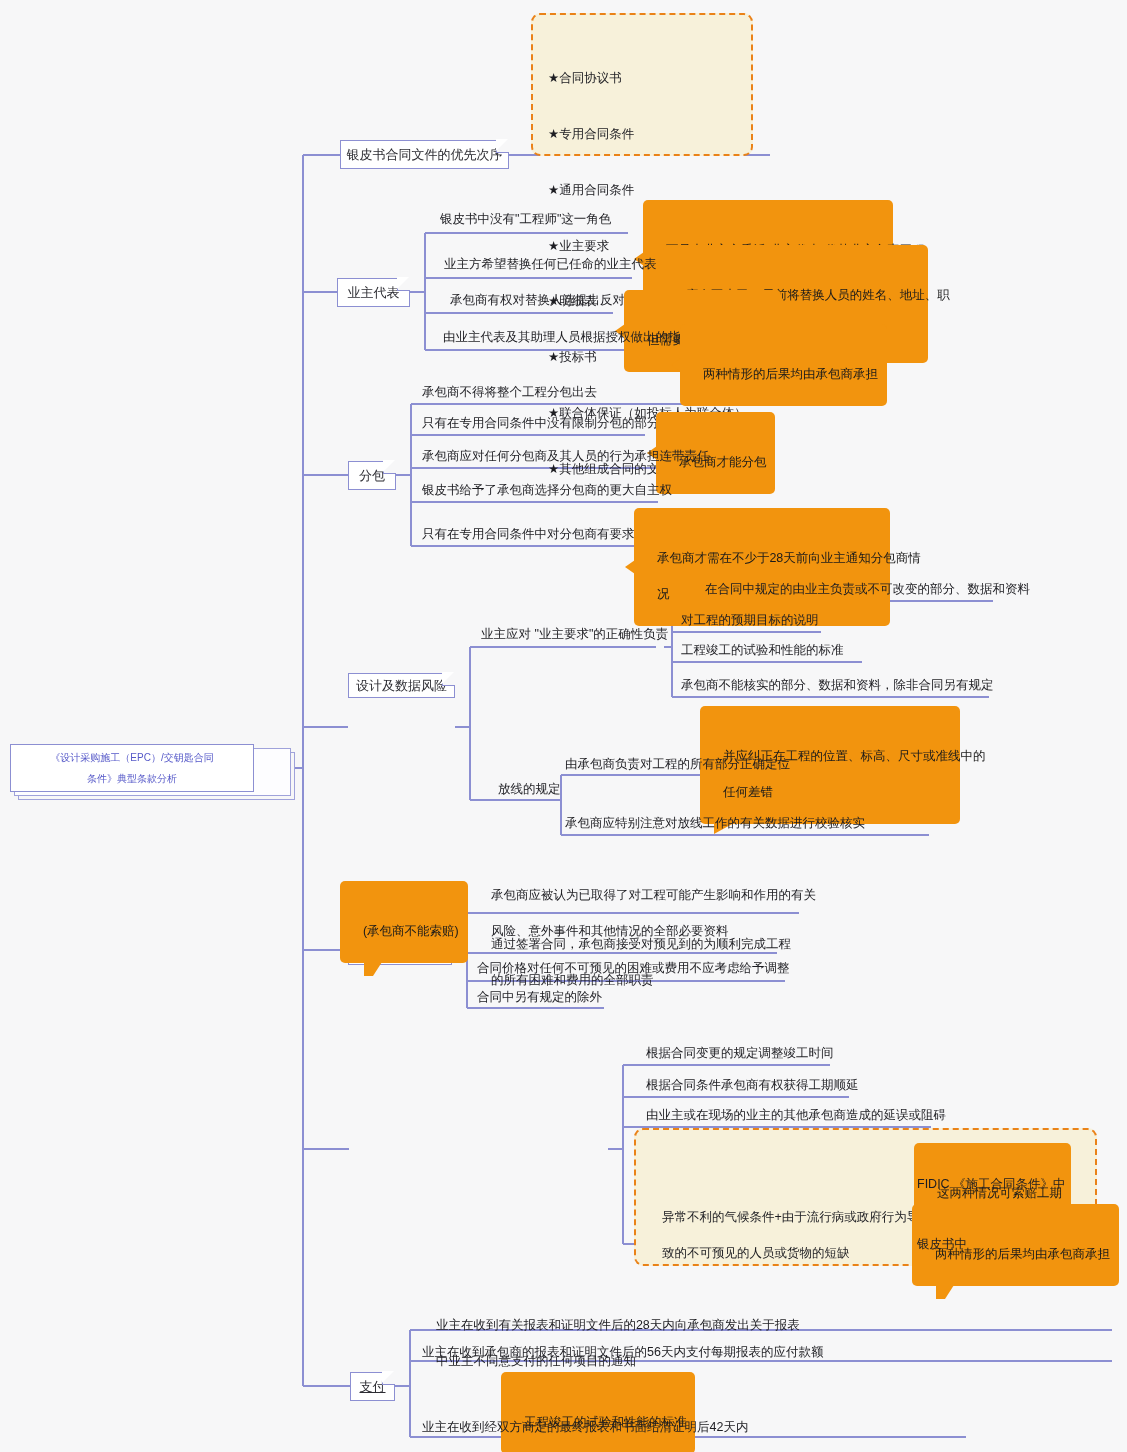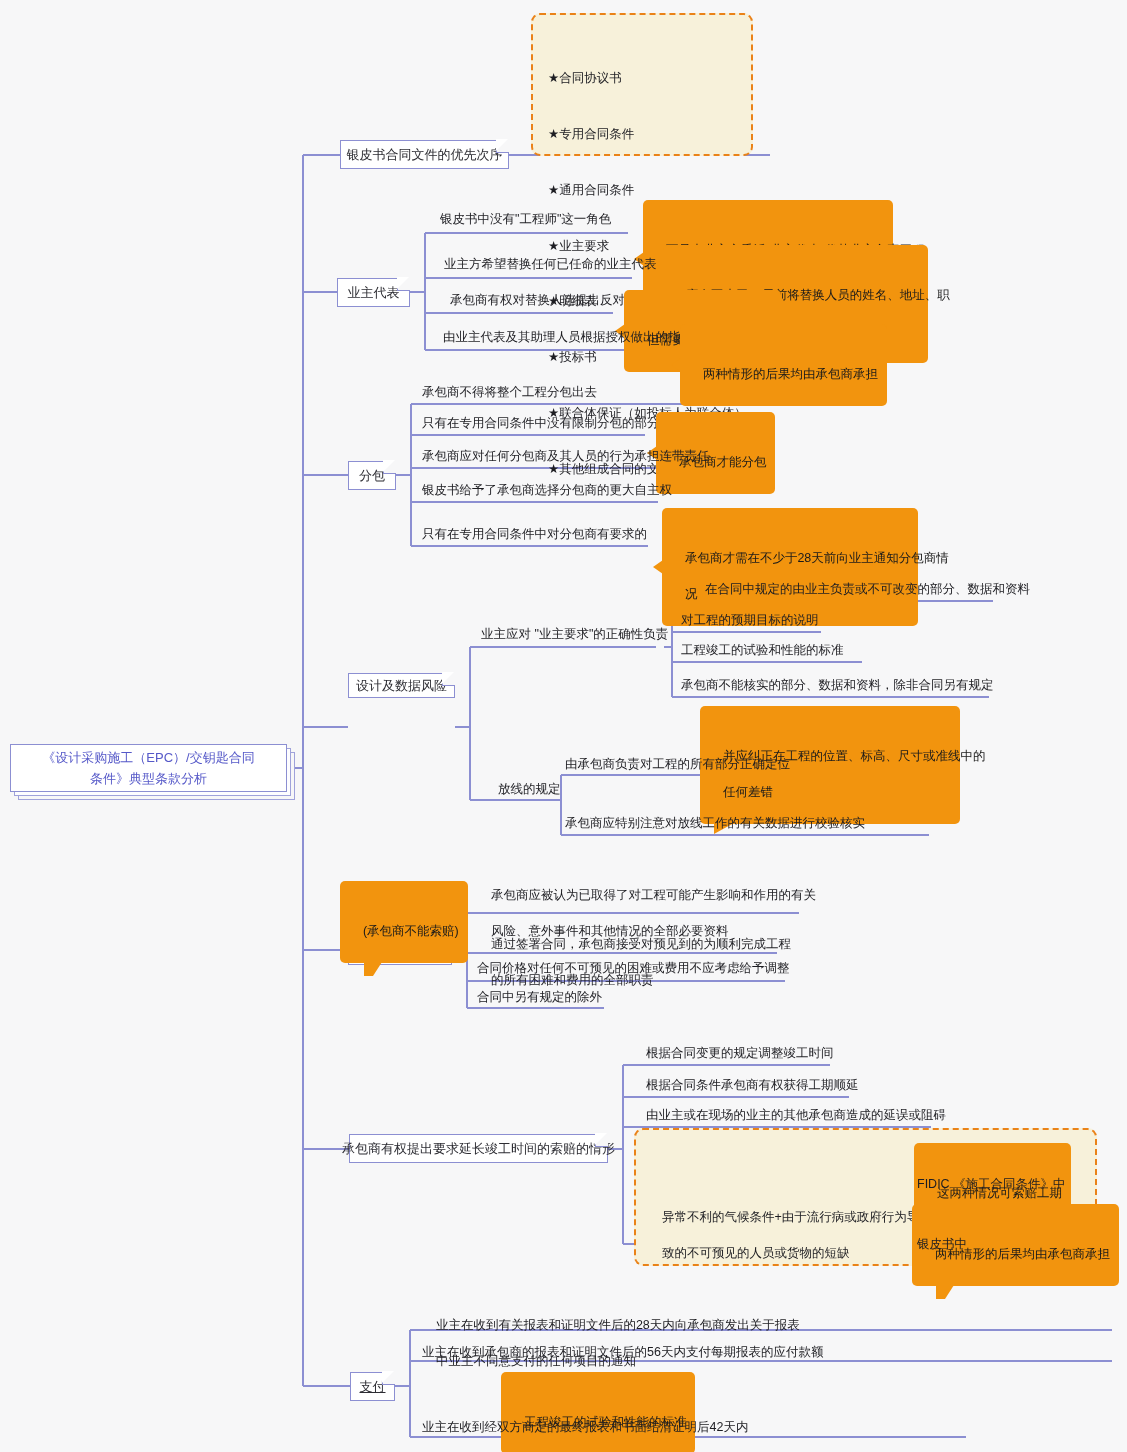--- a/index.html
+++ b/index.html
@@ -12,23 +12,23 @@
   }
   .canvas{position:absolute;left:0;top:0;width:1127px;height:1452px;}
 
   
   svg.links{position:absolute;left:0;top:0;width:1127px;height:1452px;pointer-events:none;}
 
   
   .root-wrap{position:absolute;}
   .root-shadow2{position:absolute;left:8px;top:8px;width:277px;height:48px;border:1px solid #9fa2da;background:#f7f7f8;box-sizing:border-box;}
   .root-shadow1{position:absolute;left:4px;top:4px;width:277px;height:48px;border:1px solid #9fa2da;background:#fdfdff;box-sizing:border-box;}
-  .root-box{position:absolute;left:0;top:0;width:277px;height:48px;border:1px solid #8c8fd2;background:#ffffff;box-sizing:border-box;
+  .root-box{position:absolute;left:0;top:0;width:244px;height:48px;border:1px solid #8c8fd2;background:#ffffff;box-sizing:border-box;
     display:flex;align-items:center;justify-content:center;text-align:center;
-    color:#5558c8;font-size:13px;line-height:21px;padding:0 6px;}
+    color:#5558c8;font-size:10px;line-height:21px;padding:0 6px;}
 
   
   .node{position:absolute;border:1px solid #8c8fd2;background:#ffffff;box-sizing:border-box;
         display:flex;align-items:center;justify-content:center;color:#2d2d33;font-size:13px;
         padding:0 9px;white-space:nowrap;}
   .node .fold{position:absolute;right:-1px;top:-1px;width:12px;height:12px;
         background:#f7f7f8;border-left:1px solid #8c8fd2;border-bottom:1px solid #8c8fd2;
         transform:none;}
   .node .fold:after{content:"";position:absolute;left:-1px;top:-1px;width:0;height:0;
         border-left:12px solid #ffffff;border-bottom:12px solid transparent;}
@@ -211,21 +211,21 @@
   <div class="callout" style="left:656px;top:412px;">
     <span class="tip-left"></span>
     <span>承包商才能分包</span>
   </div>
 
   <div class="leaf" style="left:422px;top:447px;">承包商应对任何分包商及其人员的行为承担连带责任</div>
 
   <div class="leaf" style="left:422px;top:481px;">银皮书给予了承包商选择分包商的更大自主权</div>
 
   <div class="leaf" style="left:422px;top:525px;">只有在专用合同条件中对分包商有要求的</div>
-  <div class="callout" style="left:662px;top:508px;width:256px;">
+  <div class="callout" style="left:634px;top:508px;width:256px;">
     <span class="tip-left"></span>
     <span>承包商才需在不少于28天前向业主通知分包商情</span><br>
     <span>况</span>
   </div>
 
   <div class="node" style="left:348px;top:673px;width:107px;height:25px;">
     <span class="fold"></span>
     <span>设计及数据风险</span>
   </div>
 
@@ -257,24 +257,20 @@
     <span>承包商应被认为已取得了对工程可能产生影响和作用的有关</span><br>
     <span>风险、意外事件和其他情况的全部必要资料</span>
   </div>
   <div class="leaf" style="left:477px;top:917px;">
     <span>通过签署合同，承包商接受对预见到的为顺利完成工程</span><br>
     <span>的所有困难和费用的全部职责</span>
   </div>
   <div class="leaf" style="left:477px;top:959px;">合同价格对任何不可预见的困难或费用不应考虑给予调整</div>
   <div class="leaf" style="left:477px;top:988px;">合同中另有规定的除外</div>
 
-  <div class="node" style="left:349px;top:1134px;width:259px;height:29px;">
-    <span class="fold"></span>
-    <span>承包商有权提出要求延长竣工时间的索赔的情形</span>
-  </div>
 
   <div class="leaf" style="left:646px;top:1044px;">根据合同变更的规定调整竣工时间</div>
   <div class="leaf" style="left:646px;top:1076px;">根据合同条件承包商有权获得工期顺延</div>
   <div class="leaf" style="left:646px;top:1106px;">由业主或在现场的业主的其他承包商造成的延误或阻碍</div>
 
   <div class="dashbox" style="left:634px;top:1128px;width:463px;height:138px;"></div>
   <div class="leaf" style="left:648px;top:1190px;">
     <span>异常不利的气候条件+由于流行病或政府行为导</span><br>
     <span>致的不可预见的人员或货物的短缺</span>
   </div>

